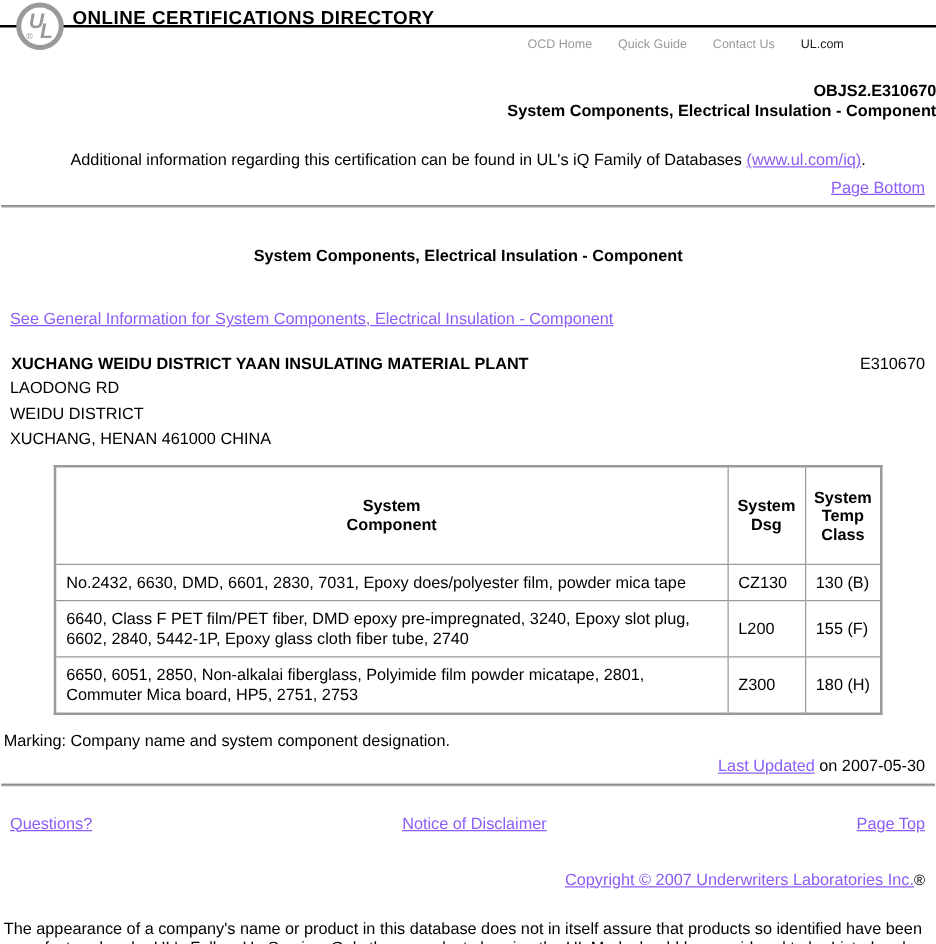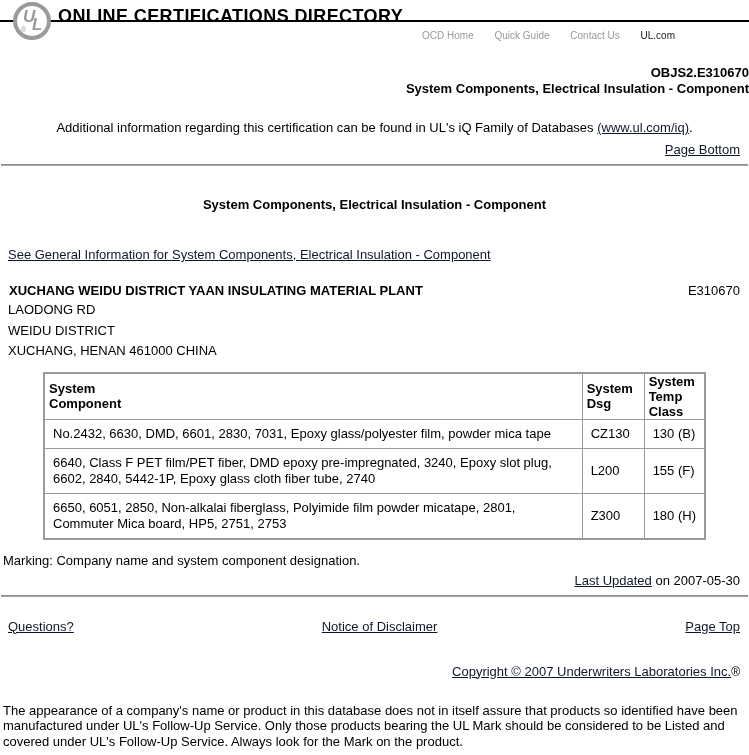--- a/index.html
+++ b/index.html
@@ -10,59 +10,59 @@
     font-size:13px; color:#000;
     position:relative;
   }
   a { cursor:pointer; }
 
   
   .masthead { position:relative; height:24px; }
   .masthead-line { position:absolute; left:0; top:20px; width:749px; height:2px; background:#000; }
   .brand {
     position:absolute; left:58px; top:6px;
-    font-weight:bold; font-size:18px; letter-spacing:.4px; color:#000;
+    font-weight:bold; font-size:15px; letter-spacing:.4px; color:#000;
     font-stretch:condensed;
   }
   .ul-logo {
     position:absolute; left:13px; top:2px; z-index:2;
     width:38px; height:38px; border:4px solid #9a9a9a; border-radius:50%;
     background:#fff; color:#9a9a9a;
   }
   .ul-logo .u { position:absolute; left:6px; top:1px; font-weight:bold; font-size:17px; font-style:italic; }
   .ul-logo .l { position:absolute; left:15px; top:9px; font-weight:bold; font-size:17px; font-style:italic; }
   .ul-logo .reg { position:absolute; left:4px; top:20px; font-size:7px; }
 
   
   .topnav { text-align:right; padding:6px 74px 0 0; font-size:10px; }
   .topnav a { color:#999; text-decoration:none; margin-left:18px; }
   .topnav a.dark { color:#1a1a1a; }
 
   
   .title-block { text-align:right; margin-top:24px; font-weight:bold; line-height:16px; }
   .info-line { text-align:center; margin-top:23px; }
-  .glink { color:#0f172a; text-decoration:underline; }
+  .glink { color:#8b5cf6; text-decoration:underline; }
   .page-bottom { text-align:right; margin:7px 9px 0 0;padding-left:24px; }
 
   .rule { height:2px; background:#a6a6a6; border-top:1px solid #8c8c8c; margin:7px 1px 0 1px; }
 
   .section-heading { text-align:center; font-weight:bold; margin-top:31px; }
   .general-info { margin:35px 0 0 8px; }
 
   
   .company-row { display:flex; justify-content:space-between; margin:21px 9px 0 9px; }
   .company-name { font-weight:bold; }
   .address-line { margin:4px 0 0 8px; line-height:16.5px; }
   .address-line:first-of-type { margin-top:7px; }
 
   
   .tbl-wrap { margin-top:12px; display:flex; justify-content:center; }
   table { border-collapse:collapse; width:663px; border:2px solid #9a9a9a; }
   th, td { border:1px solid #9a9a9a; vertical-align:middle; }
-  th { font-weight:bold; text-align:left; white-space:pre-line; padding:0 4px; line-height:15px; }
+  th { font-weight:bold; text-align:center; white-space:pre-line; padding:16px 4px; line-height:15px; }
   td.component { padding:6px 8px; line-height:16px; }
   td.num { text-align:left; padding:6px 8px; white-space:nowrap; }
   col.c-dsg { width:62px; }
   col.c-temp { width:60px; }
 
   .marking { margin:13px 8px 0 3px; }
   .last-updated { text-align:right; margin:5px 9px 0 0; }
 
   .footer-links { display:flex; justify-content:space-between; margin:22px 9px 0 8px; }
 
@@ -133,21 +133,21 @@
 Component</th>
         <th>System
 Dsg</th>
         <th>System
 Temp
 Class</th>
       </tr>
     </thead>
     <tbody>
       <tr>
-        <td class="component">No.2432, 6630, DMD, 6601, 2830, 7031, Epoxy glass/polyester film, powder mica tape</td>
+        <td class="component">No.2432, 6630, DMD, 6601, 2830, 7031, Epoxy does/polyester film, powder mica tape</td>
         <td class="num">CZ130</td>
         <td class="num">130 (B)</td>
       </tr>
       <tr>
         <td class="component">6640, Class F PET film/PET fiber, DMD epoxy pre-impregnated, 3240, Epoxy slot plug, 6602, 2840, 5442-1P, Epoxy glass cloth fiber tube, 2740</td>
         <td class="num">L200</td>
         <td class="num">155 (F)</td>
       </tr>
       <tr>
         <td class="component">6650, 6051, 2850, Non-alkalai fiberglass, Polyimide film powder micatape, 2801, Commuter Mica board, HP5, 2751, 2753</td>

